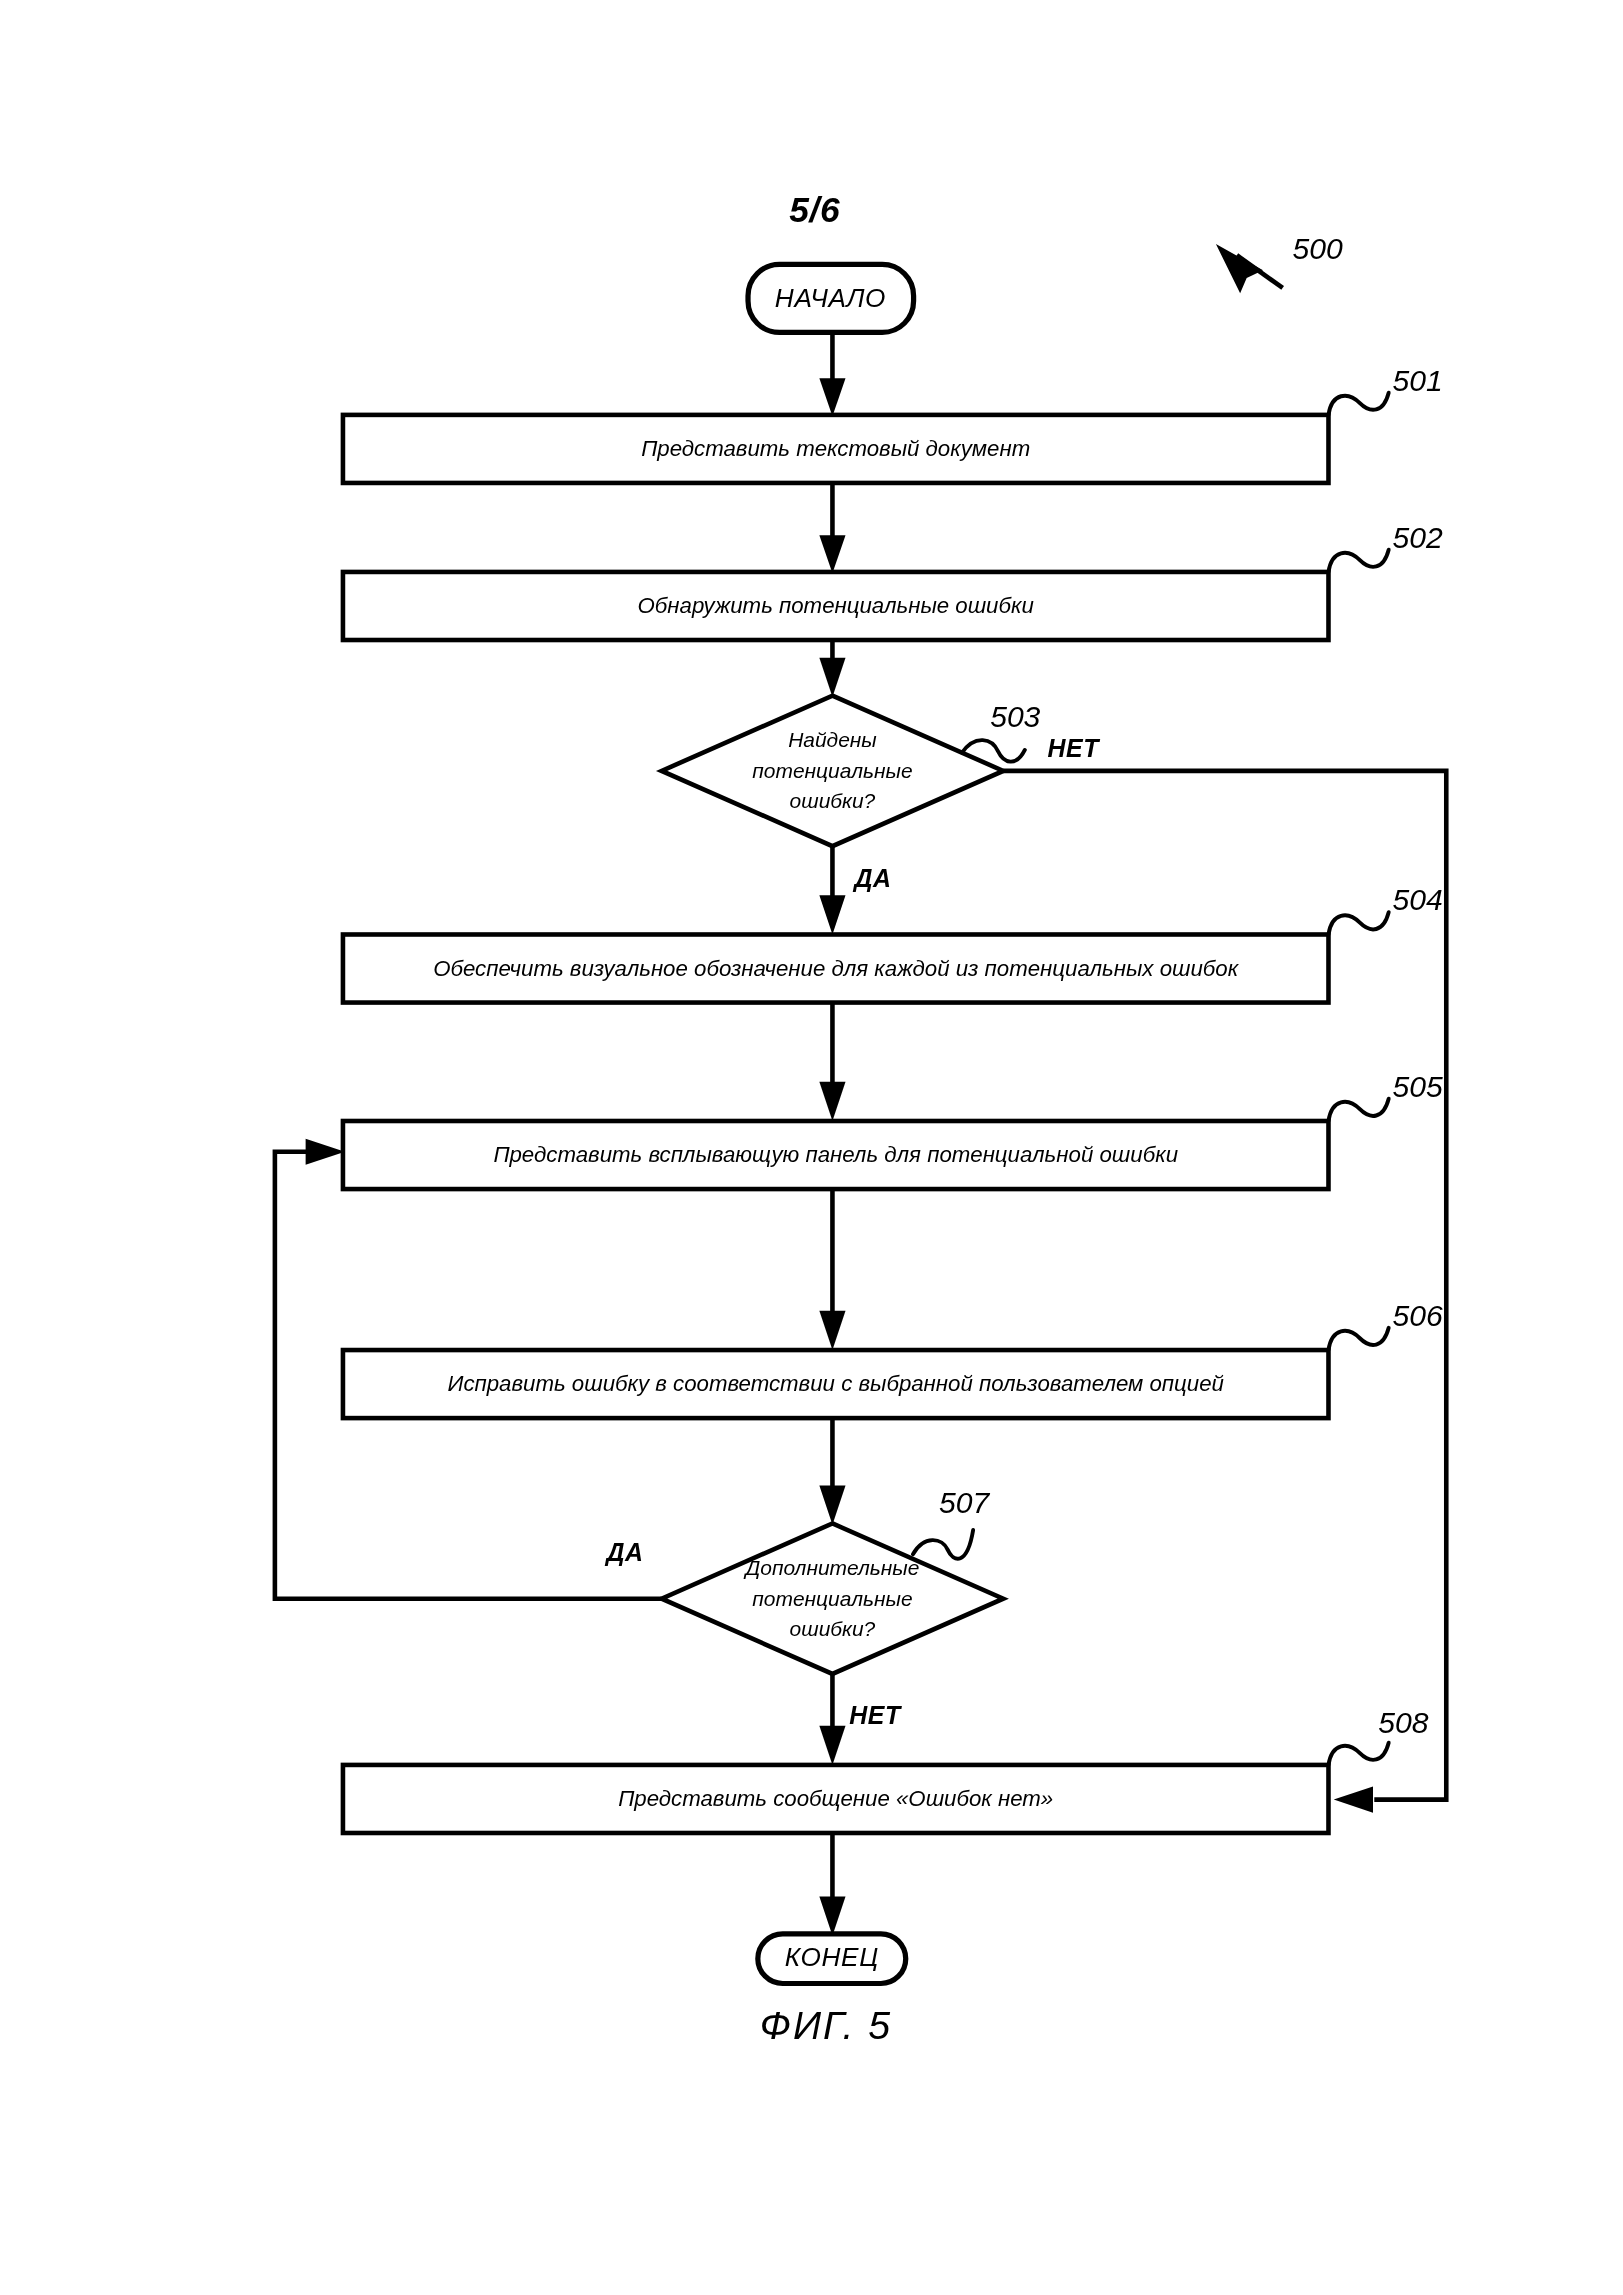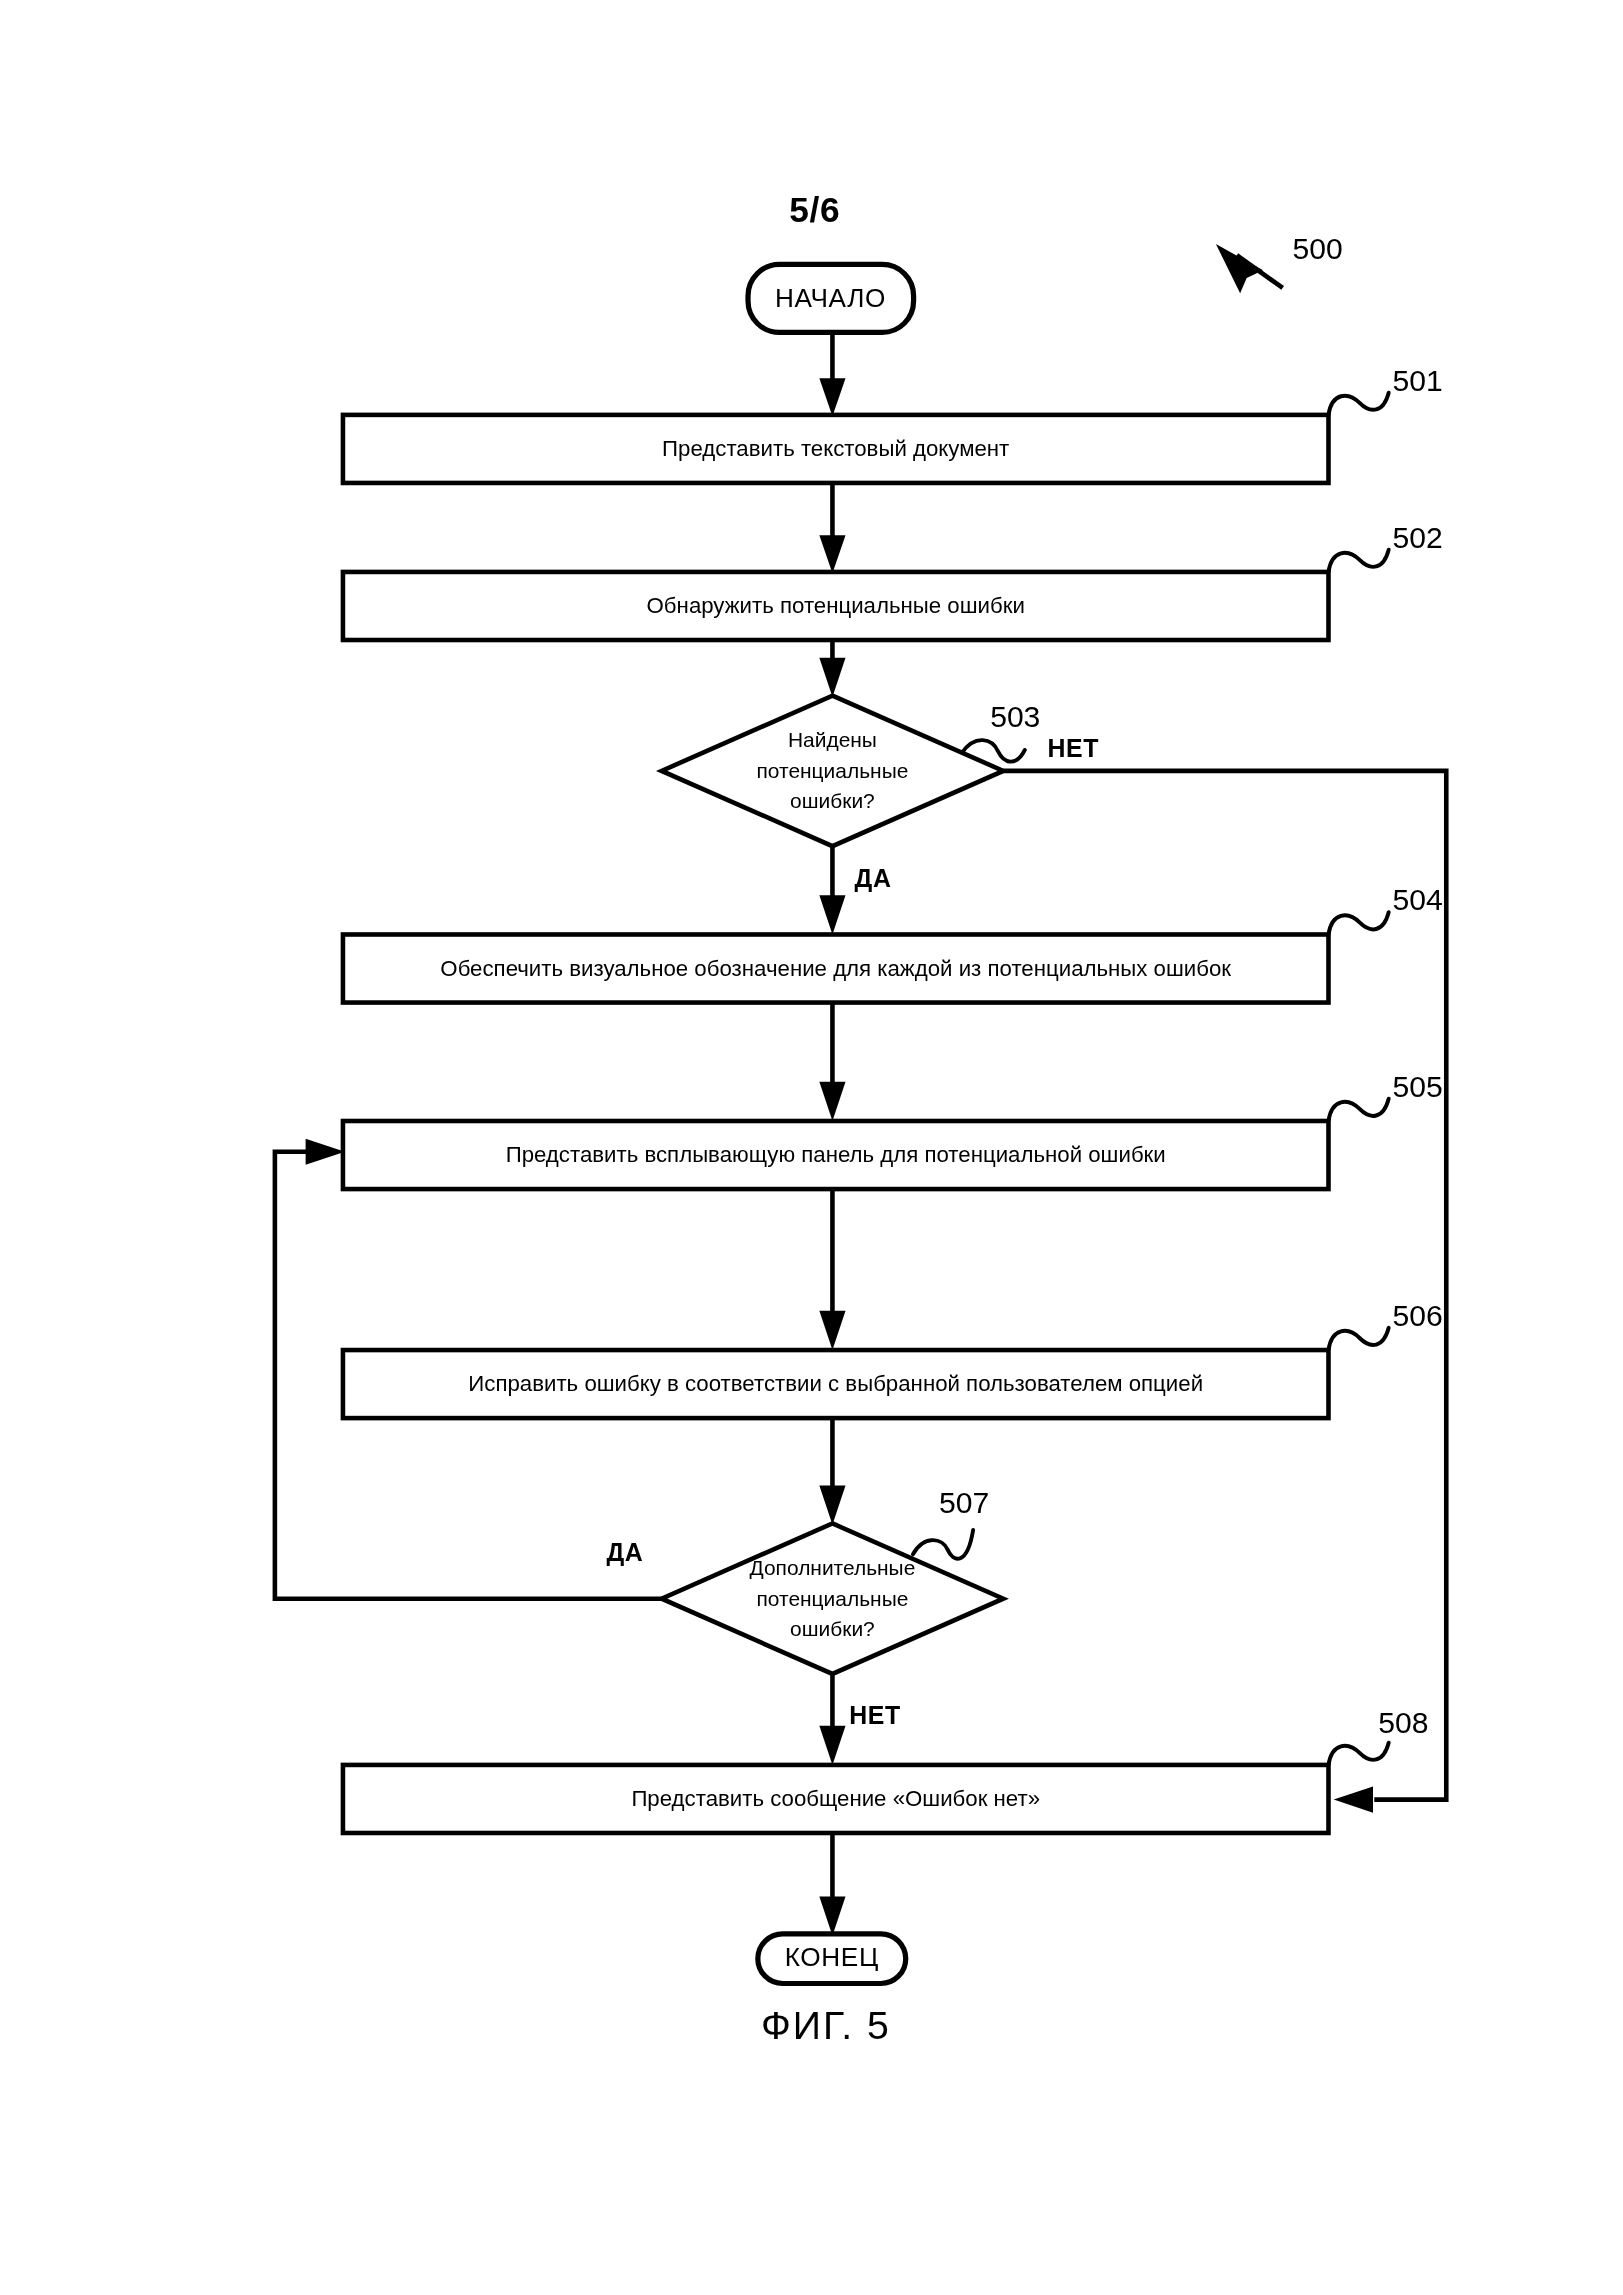--- a/index.html
+++ b/index.html
@@ -10,20 +10,21 @@
   body {
     font-family: "Liberation Sans", sans-serif;
     color: #000000;
   }
   #page {
     position: relative;
     width: 1623px;
     height: 2295px;
     background: #ffffff;
     overflow: hidden;
+    font-style: italic;
   }
   #figure-svg {
     position: absolute;
     left: 0;
     top: 0;
     width: 1623px;
     height: 2295px;
   }
   text {
     font-family: "Liberation Sans", sans-serif;

